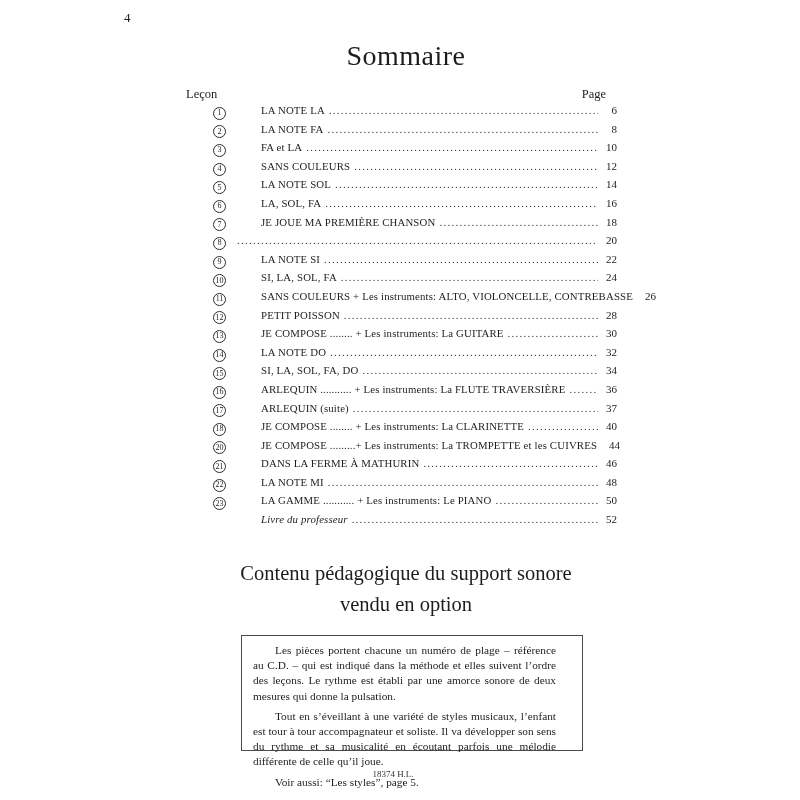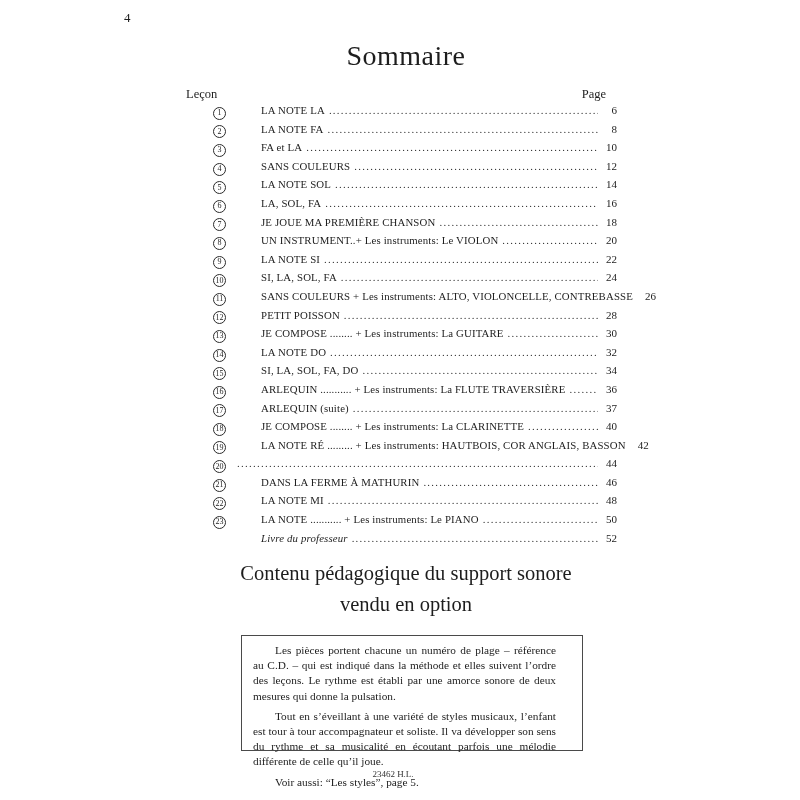--- a/index.html
+++ b/index.html
@@ -110,21 +110,20 @@
 
     <div class="toc-row">
       <span class="num">7</span>
       <span class="lbl">JE JOUE MA PREMIÈRE CHANSON</span>
       <span class="leader"></span>
       <span class="pg">18</span>
     </div>
 
     <div class="toc-row">
       <span class="num">8</span>
-      <span class="lbl">UN INSTRUMENT..+ Les instruments: Le VIOLON</span>
       <span class="leader"></span>
       <span class="pg">20</span>
     </div>
 
     <div class="toc-row">
       <span class="num">9</span>
       <span class="lbl">LA NOTE SI</span>
       <span class="leader"></span>
       <span class="pg">22</span>
     </div>
@@ -185,50 +184,45 @@
       <span class="pg">37</span>
     </div>
 
     <div class="toc-row">
       <span class="num">18</span>
       <span class="lbl">JE COMPOSE ........ + Les instruments: La CLARINETTE</span>
       <span class="leader"></span>
       <span class="pg">40</span>
     </div>
 
-    <div class="toc-row">
-      <span class="num">19</span>
-      <span class="lbl">LA NOTE RÉ ......... + Les instruments: HAUTBOIS, COR ANGLAIS, BASSON</span>
-      <span class="leader"></span>
-      <span class="pg">42</span>
-    </div>
 
     <div class="toc-row">
       <span class="num">20</span>
+      <span class="lbl">JE COMPOSE .........+ Les instruments: La TROMPETTE et les CUIVRES</span>
       <span class="leader"></span>
       <span class="pg">44</span>
     </div>
 
     <div class="toc-row">
       <span class="num">21</span>
       <span class="lbl">DANS LA FERME À MATHURIN</span>
       <span class="leader"></span>
       <span class="pg">46</span>
     </div>
 
     <div class="toc-row">
       <span class="num">22</span>
       <span class="lbl">LA NOTE MI</span>
       <span class="leader"></span>
       <span class="pg">48</span>
     </div>
 
     <div class="toc-row">
       <span class="num">23</span>
-      <span class="lbl">LA NOTE ........... + Les instruments: Le PIANO</span>
+      <span class="lbl">LA GAMME ........... + Les instruments: Le PIANO</span>
       <span class="leader"></span>
       <span class="pg">50</span>
     </div>
 
     <div class="toc-row prof">
       <span class="num empty"></span>
       <span class="lbl">Livre du professeur</span>
       <span class="leader"></span>
       <span class="pg">52</span>
     </div>
@@ -238,15 +232,15 @@
     <div>Contenu pédagogique du support sonore</div>
     <div>vendu en option</div>
   </div>
 
   <div class="info-box">
       <p>Les pièces portent chacune un numéro de plage – référence au C.D. – qui est indiqué dans la méthode et elles suivent l’ordre des leçons. Le rythme est établi par une amorce sonore de deux mesures qui donne la pulsation.</p>
       <p>Tout en s’éveillant à une variété de styles musicaux, l’enfant est tour à tour accompagnateur et soliste. Il va développer son sens du rythme et sa musicalité en écoutant parfois une mélodie différente de celle qu’il joue.</p>
       <p>Voir aussi: “Les styles”, page 5.</p>
     </div>
 
-  <div class="plate-footer">23462 H.L.</div>
+  <div class="plate-footer">18374 H.L.</div>
 
 </div>
 
 </body></html>

